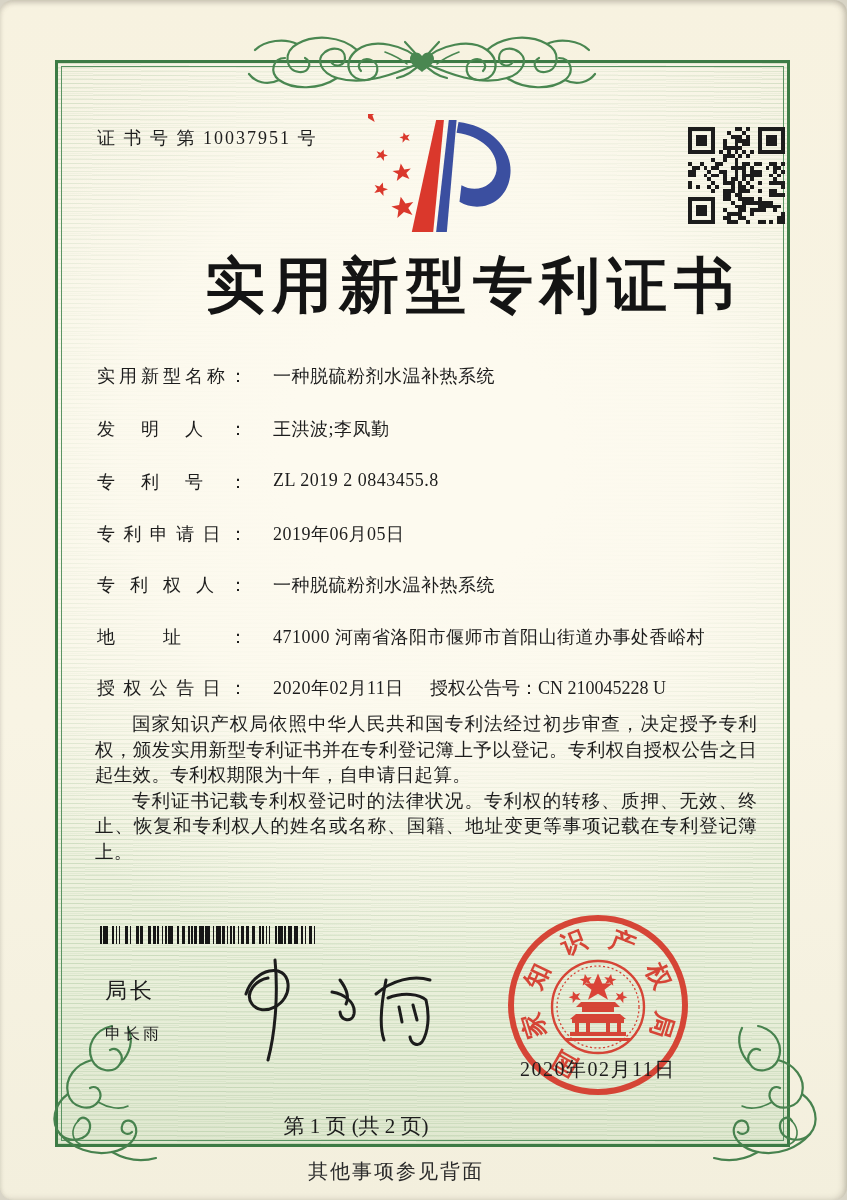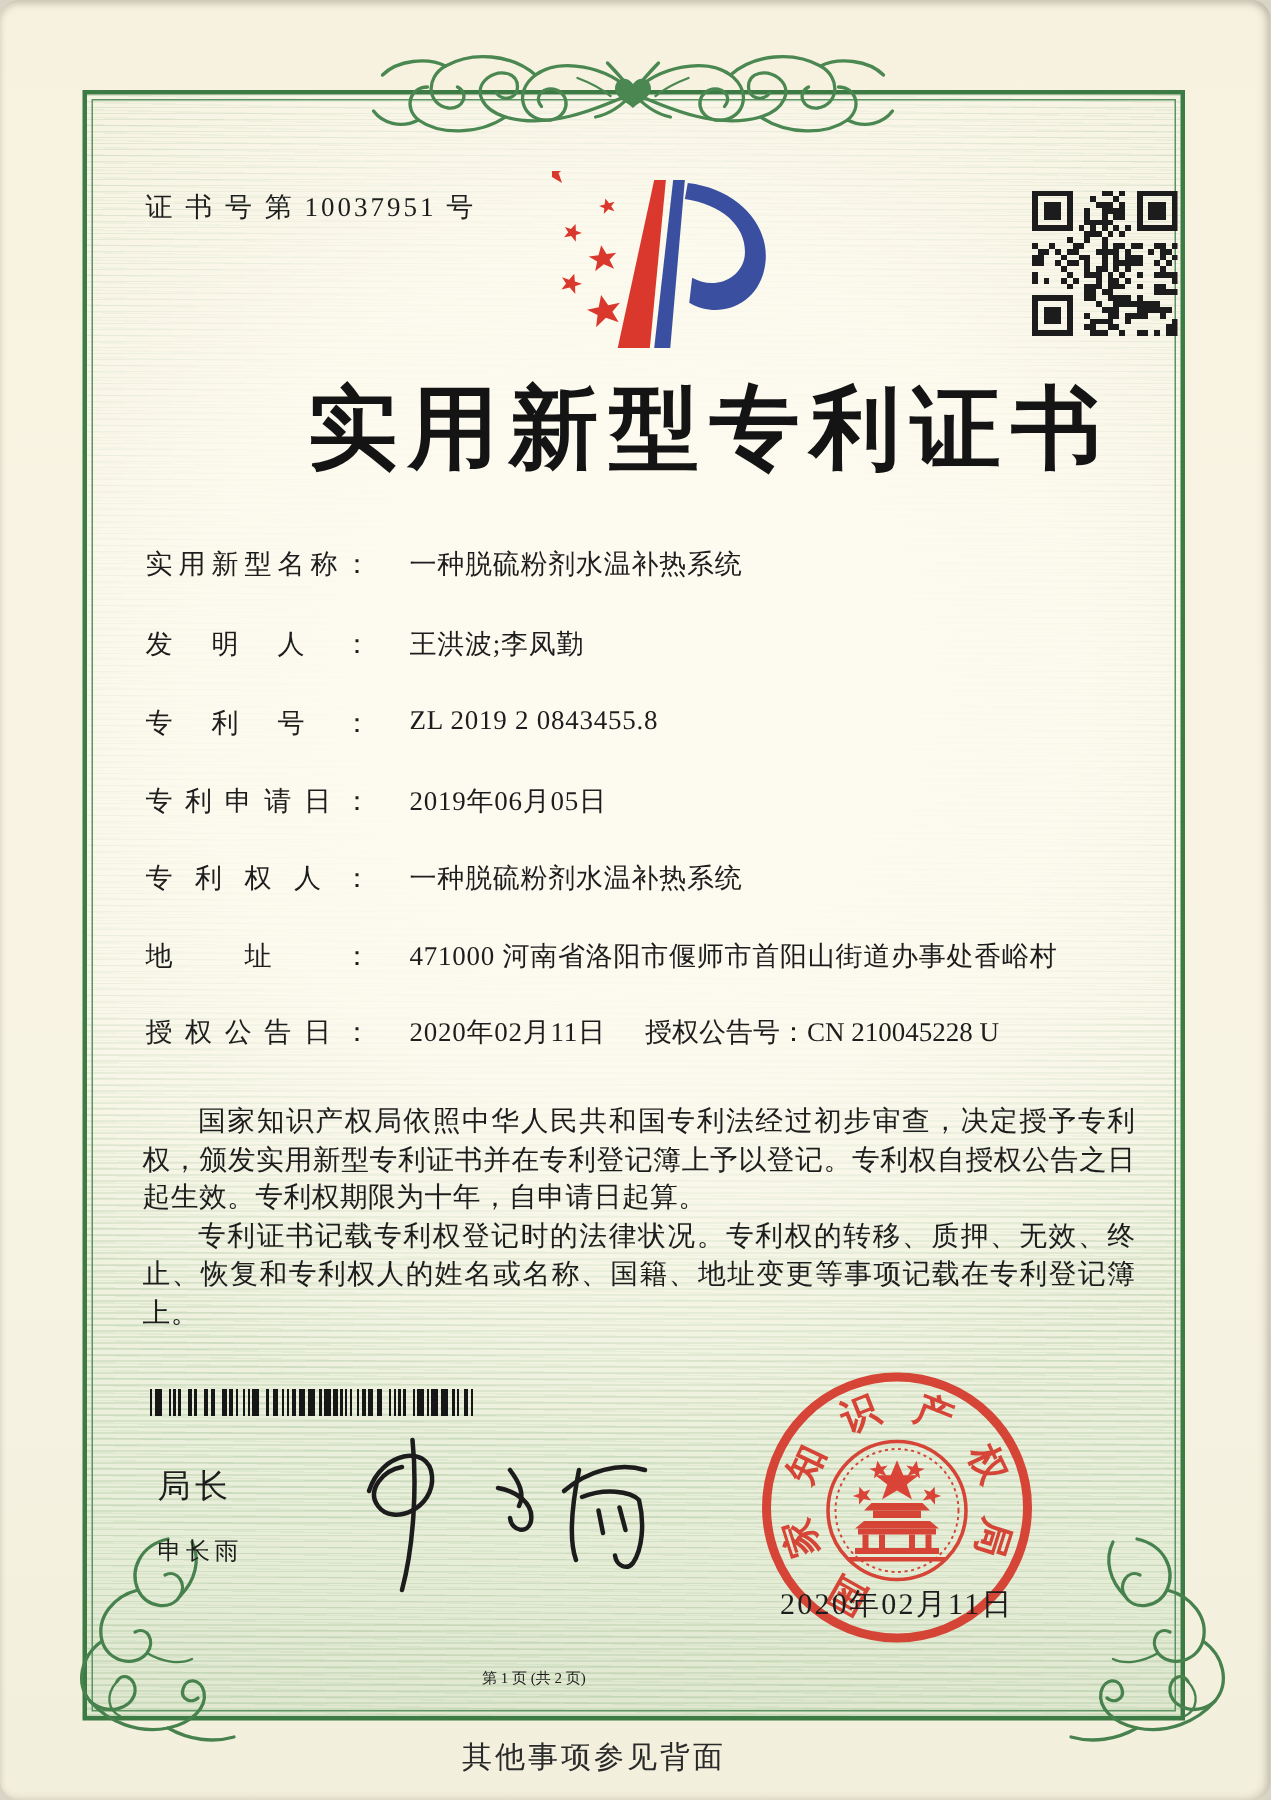--- a/index.html
+++ b/index.html
@@ -25,26 +25,26 @@
   .frame::before{
     content:"";position:absolute;inset:3px;border:1px solid #5a9463;pointer-events:none;
   }
   .abs{position:absolute;}
   .cert-no{left:97px;top:126px;font-size:18px;letter-spacing:2px;}
   .title{left:55px;top:246px;width:836px;text-align:center;font-size:60px;font-weight:700;letter-spacing:7px;color:#141414;}
   .row{left:97px;width:660px;font-size:18px;white-space:nowrap;}
   .f-label{display:inline-block;width:150px;text-align:justify;text-align-last:justify;vertical-align:top;}
   .f-value{display:inline-block;margin-left:26px;letter-spacing:.5px;}
   .grant-no{position:absolute;left:333px;top:0;white-space:nowrap;}
-  .paras{left:95px;top:712px;width:662px;margin-top:24px;}
+  .paras{left:95px;top:712px;width:662px;}
   .paras p{margin:0;font-size:18.5px;line-height:25.5px;text-indent:2em;text-align:justify;letter-spacing:.3px;}
   .officer-title{left:105px;top:976px;font-size:22px;letter-spacing:3px;}
   .officer-name{left:105px;top:1024px;font-size:16px;letter-spacing:3px;}
   .seal-date{left:520px;top:1056px;font-size:20px;letter-spacing:1.5px;}
-  .page-info{left:0;top:1112px;width:712px;text-align:center;font-size:10px;}
+  .page-info{left:0;top:1112px;width:712px;text-align:center;font-size:21px;}
   .back-note{left:0;top:1158px;width:792px;text-align:center;font-size:20px;letter-spacing:2px;color:#2a2a2a;}
   svg{display:block;}
   .seal-svg{opacity:.93;}
 </style>
 </head>
 <body>
 
 <div class="page">
 
   <div class="frame"></div>

